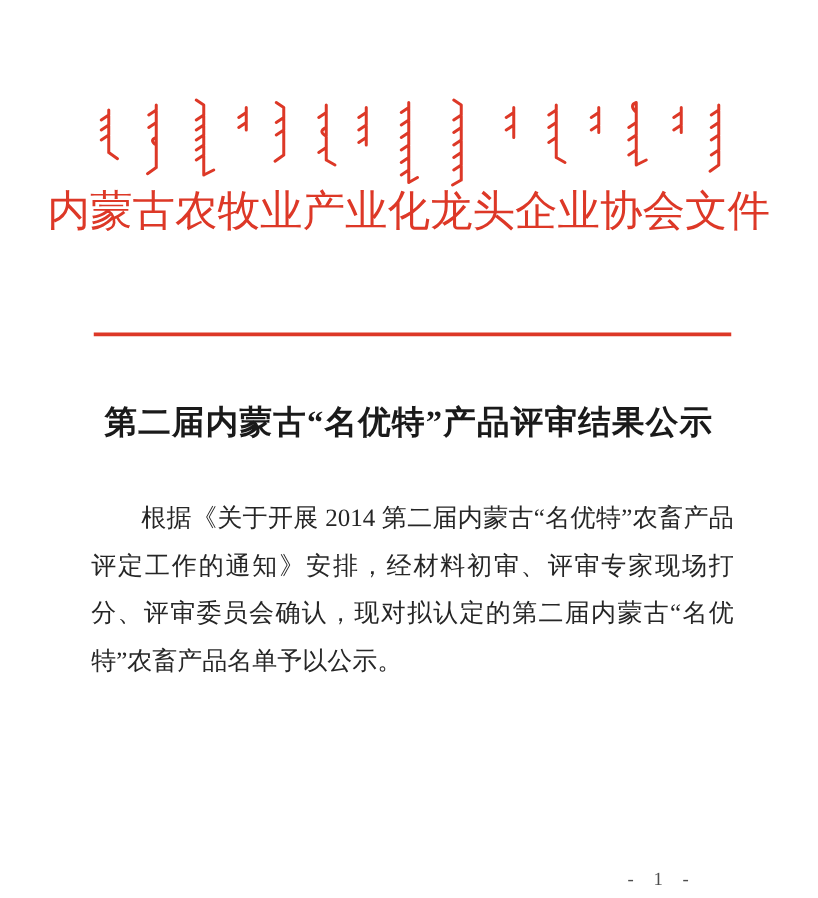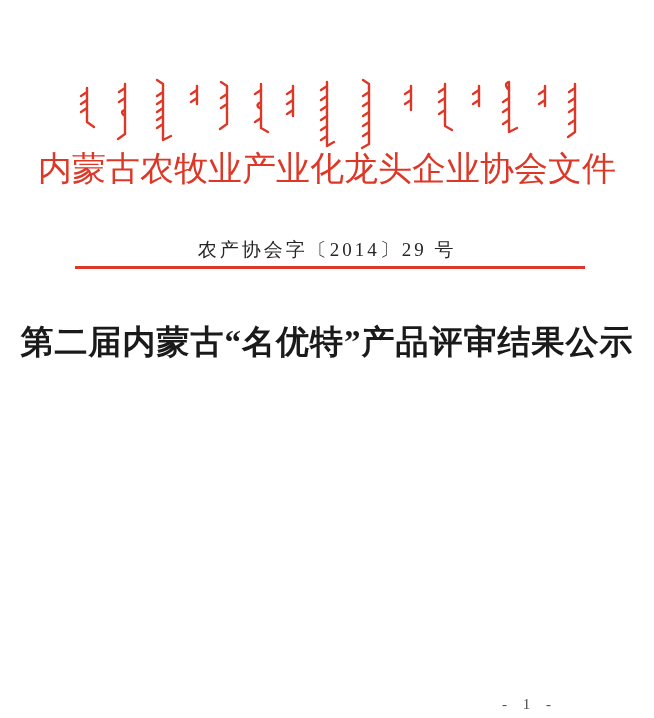--- a/index.html
+++ b/index.html
@@ -54,21 +54,21 @@
     height: 3px;
     background: var(--accent-red, #dd3827);
   }
   .doc-title {
     position: absolute;
     top: 320px;
     left: 0;
     width: 100%;
     margin: 0;
     text-align: center;
-    font-size: 33px;
+    font-size: 26px;
     font-weight: bold;
     letter-spacing: 1px;
     color: #1a1a1a;
     font-family: "Liberation Serif", serif;
     white-space: nowrap;
   }
   .body-paragraph {
     position: absolute;
     top: 396px;
     left: 73px;
@@ -125,23 +125,23 @@
         <path d="M404 10 V30 M404 14 L398 18 M404 24 L398 28"></path>
         <path d="M434 6 V56 M434 6 Q428 8 434 14 M434 22 L428 26 M434 32 L428 36 M434 44 L428 48 M434 56 L442 52"></path>
         <path d="M470 10 V30 M470 14 L464 18 M470 24 L464 28"></path>
         <path d="M500 8 V56 M500 12 L494 16 M500 22 L494 26 M500 32 L494 36 M500 44 L494 48 M500 56 L493 61"></path>
       </g>
     </svg>
   </div>
 
   <h1 class="org-title">内蒙古农牧业产业化龙头企业协会文件</h1>
 
-  <div class="doc-number">农产协会字〔2014〕29 号</div>
 
   <div class="red-line"></div>
 
   <h2 class="doc-title">第二届内蒙古“名优特”产品评审结果公示</h2>
 
+  <p class="body-paragraph">根据《关于开展 2014 第二届内蒙古“名优特”农畜产品评定工作的通知》安排，经材料初审、评审专家现场打分、评审委员会确认，现对拟认定的第二届内蒙古“名优特”农畜产品名单予以公示。</p>
 
 
   <div class="page-number">- 1 -</div>
 
 </div>
 
 </body></html>

